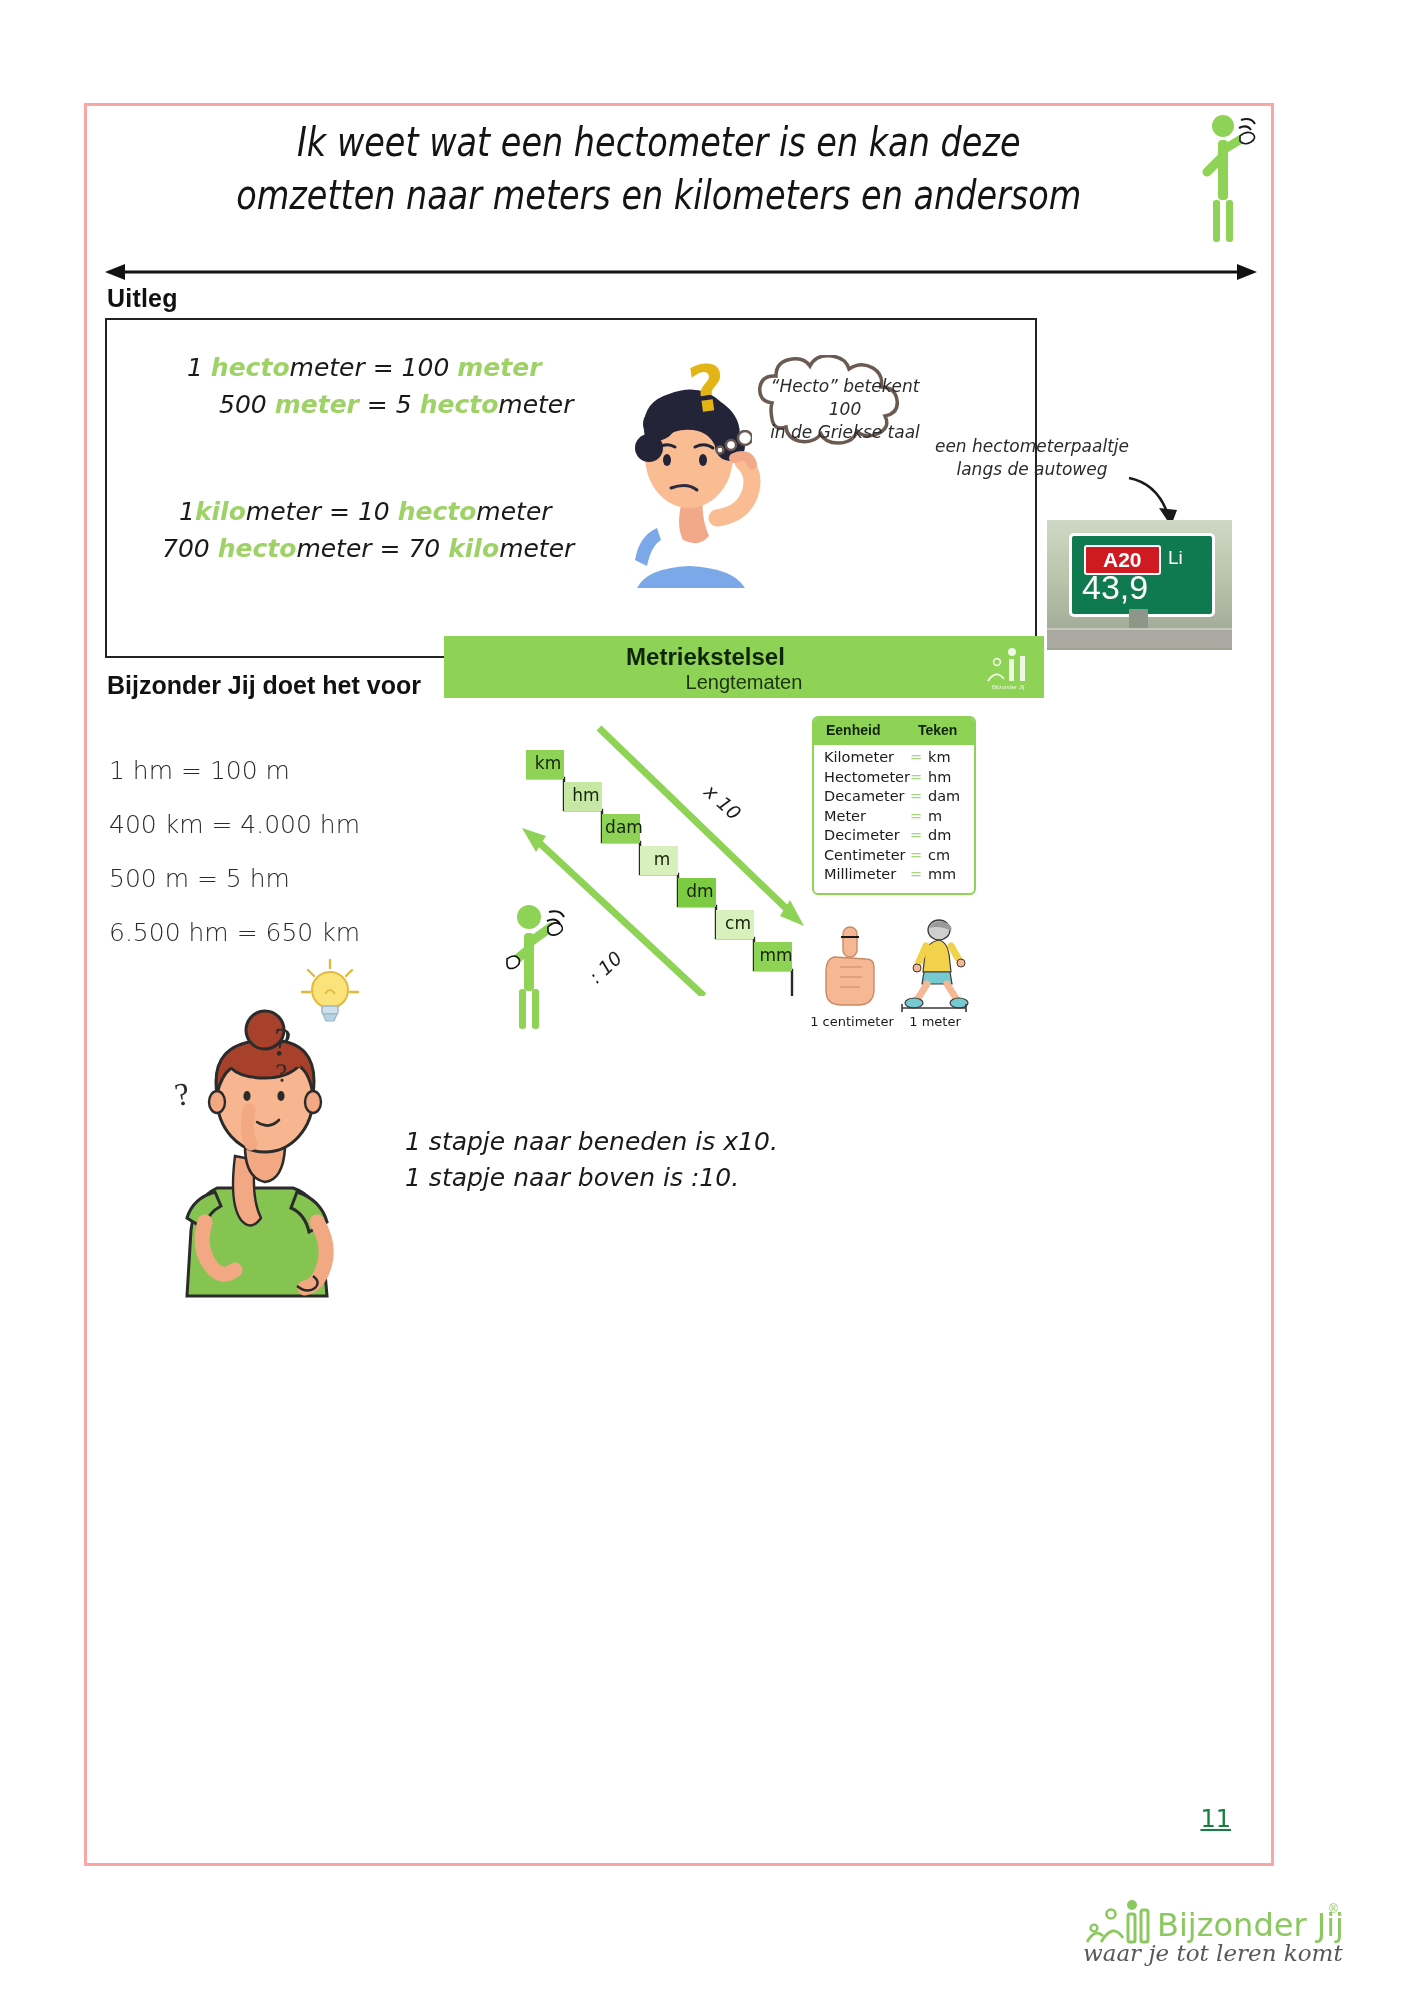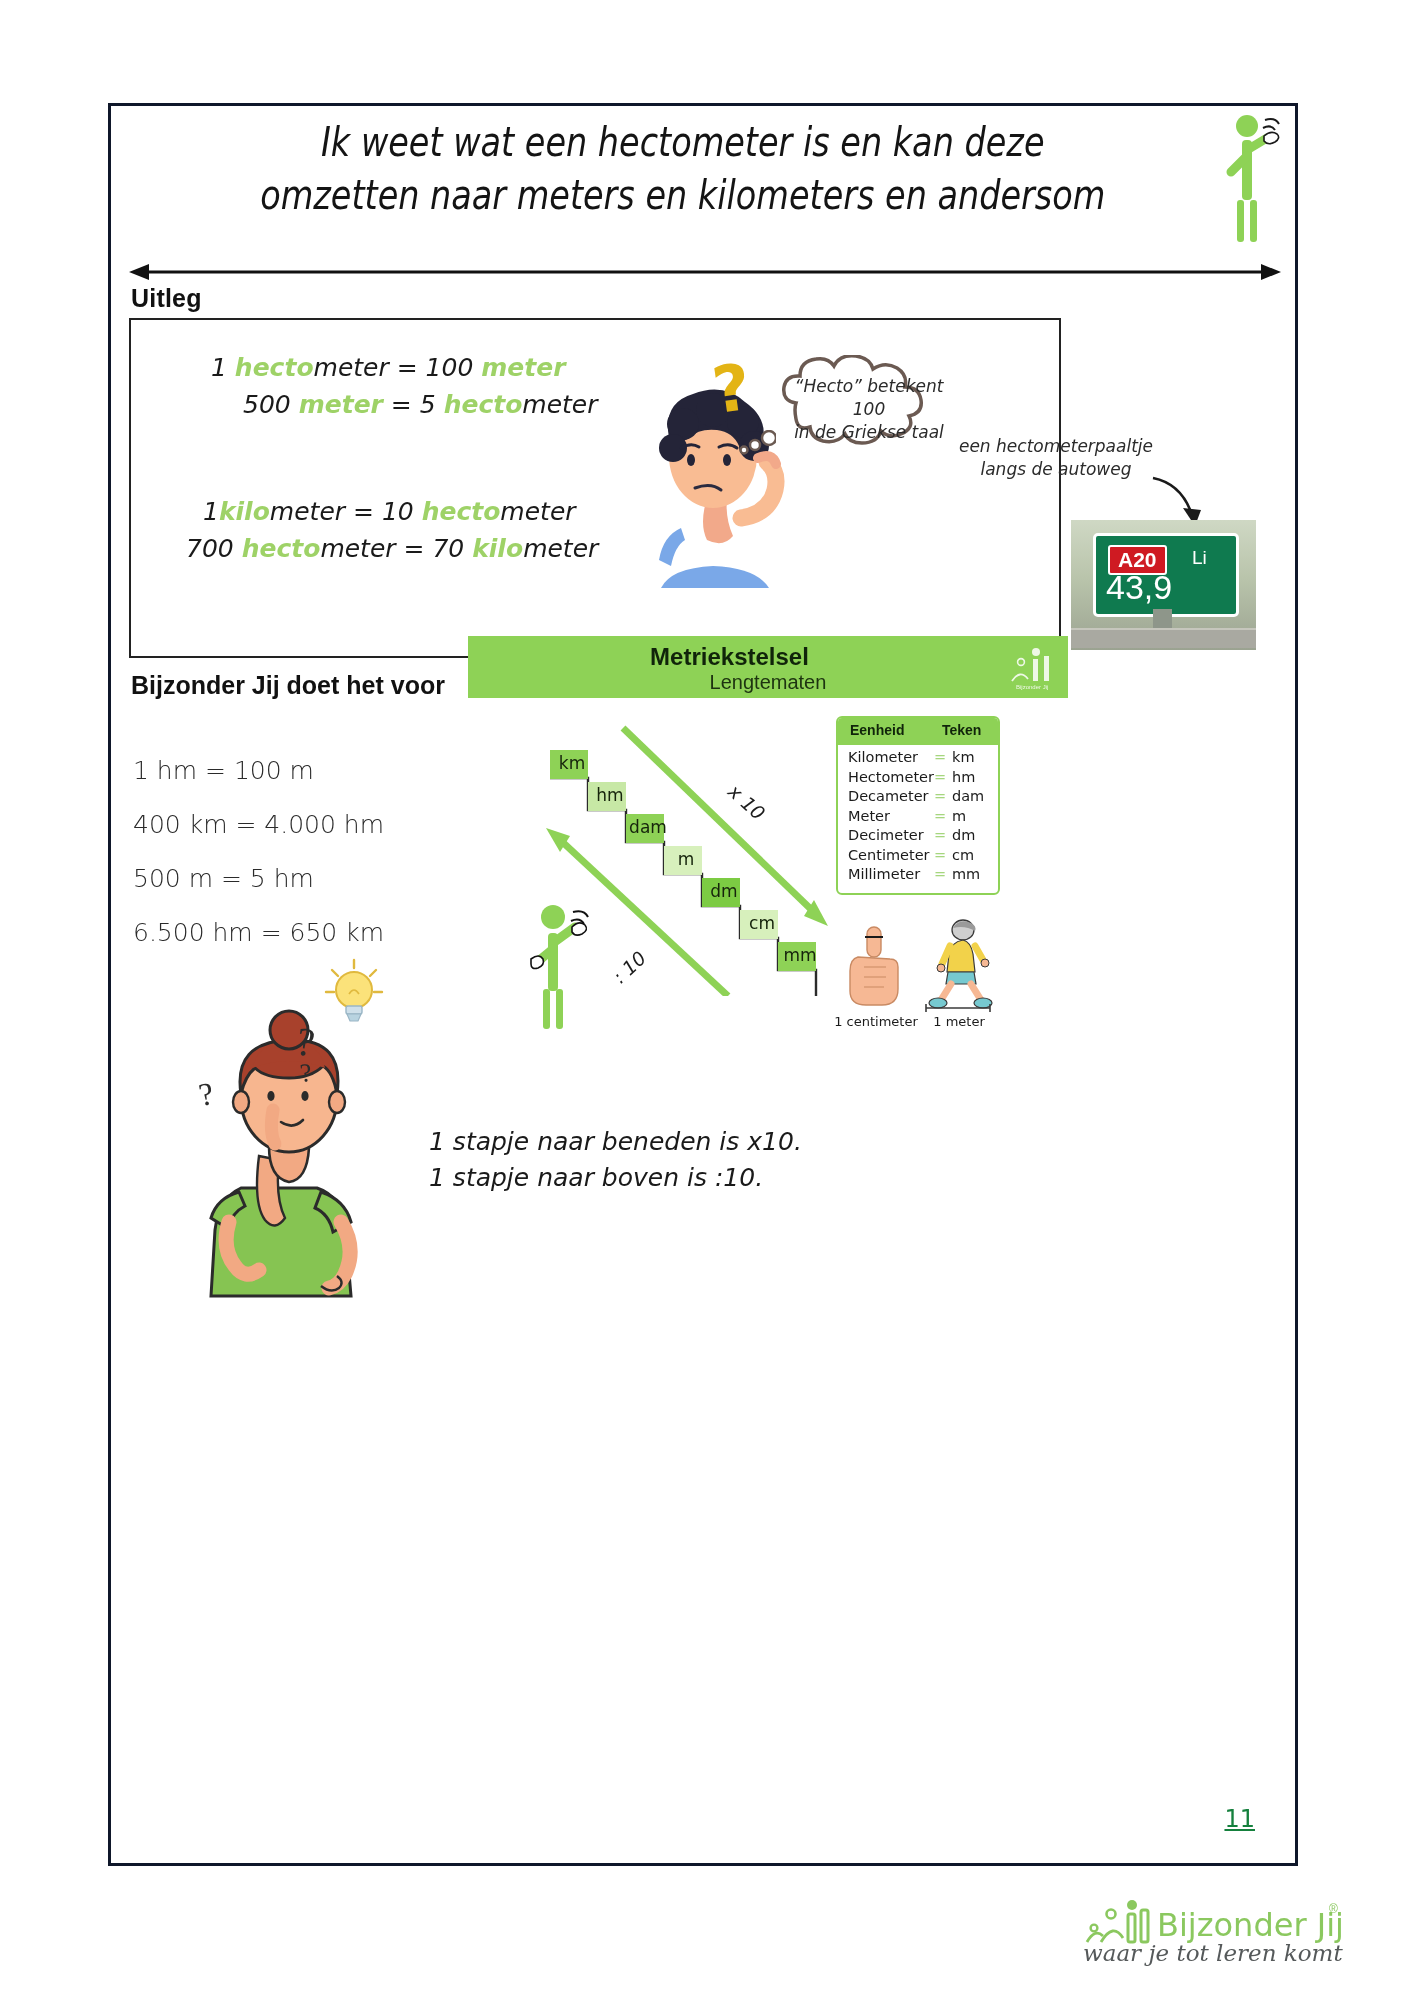--- a/index.html
+++ b/index.html
@@ -5,23 +5,23 @@
   html,body{margin:0;padding:0;}
   body{
     width:1414px;height:2000px;
     background:#ffffff;
     font-family:"Liberation Sans", sans-serif;
     overflow:hidden;
     position:relative;
   }
   .page-frame{
     position:absolute;
-    left:108px; top:103px;
+    left:84px; top:103px;
     width:1190px; height:1763px;
-    border:3px solid #0f172a;
+    border:3px solid #fca5a5;
     box-sizing:border-box;
     background:#fff;
   }
 
   
   .title-block{
     position:absolute;
     left:40px; top:10px;
     width:1110px; height:140px;
   }
@@ -117,21 +117,21 @@
     background:linear-gradient(180deg,#cfd8c4 0%,#b9c4ab 45%,#9ba391 100%);
     overflow:hidden;
   }
   .sign-board{
     position:absolute;left:22px;top:13px;width:140px;height:78px;
     background:#0f7a4f;border:3px solid #ffffff;border-radius:5px;
   }
   .sign-a20{
     position:absolute;left:12px;top:9px;
     background:#cf1a22;color:#fff;font-weight:bold;font-size:21px;
-    padding:1px 8px;border-radius:3px;border:2px solid #fff;
+    padding:1px 17px;border-radius:3px;border:2px solid #fff;
     font-family:"Liberation Sans",sans-serif;line-height:1.15;
   }
   .sign-li{
     position:absolute;left:96px;top:11px;color:#fff;font-size:19px;
     font-family:"Liberation Sans",sans-serif;
   }
   .sign-km{
     position:absolute;left:10px;top:34px;color:#fff;font-size:34px;
     font-family:"Liberation Sans",sans-serif;line-height:1;
   }

